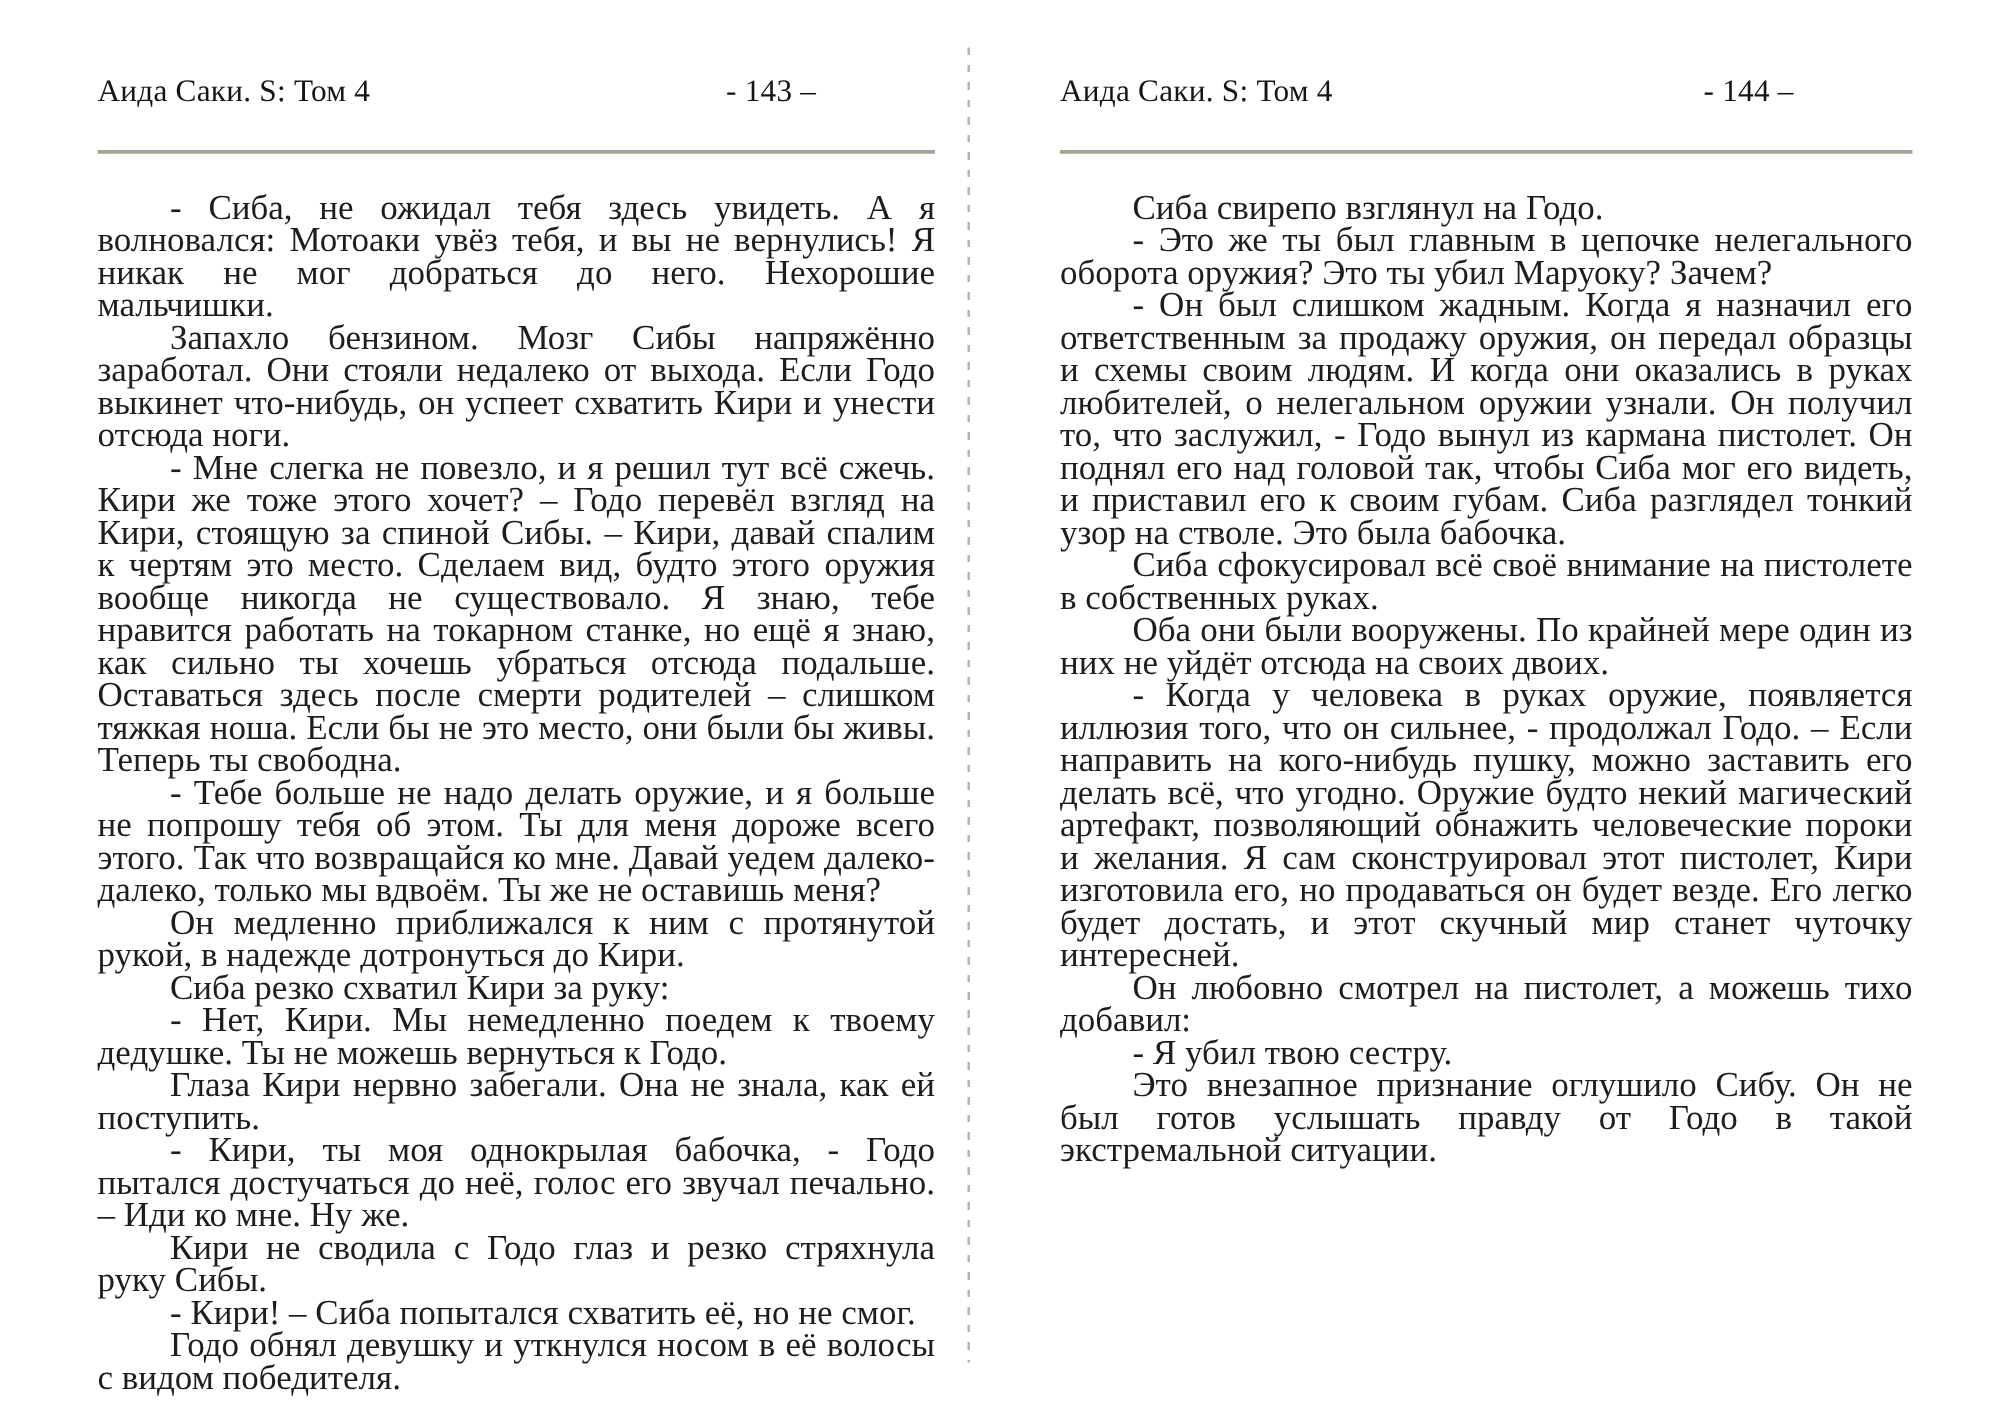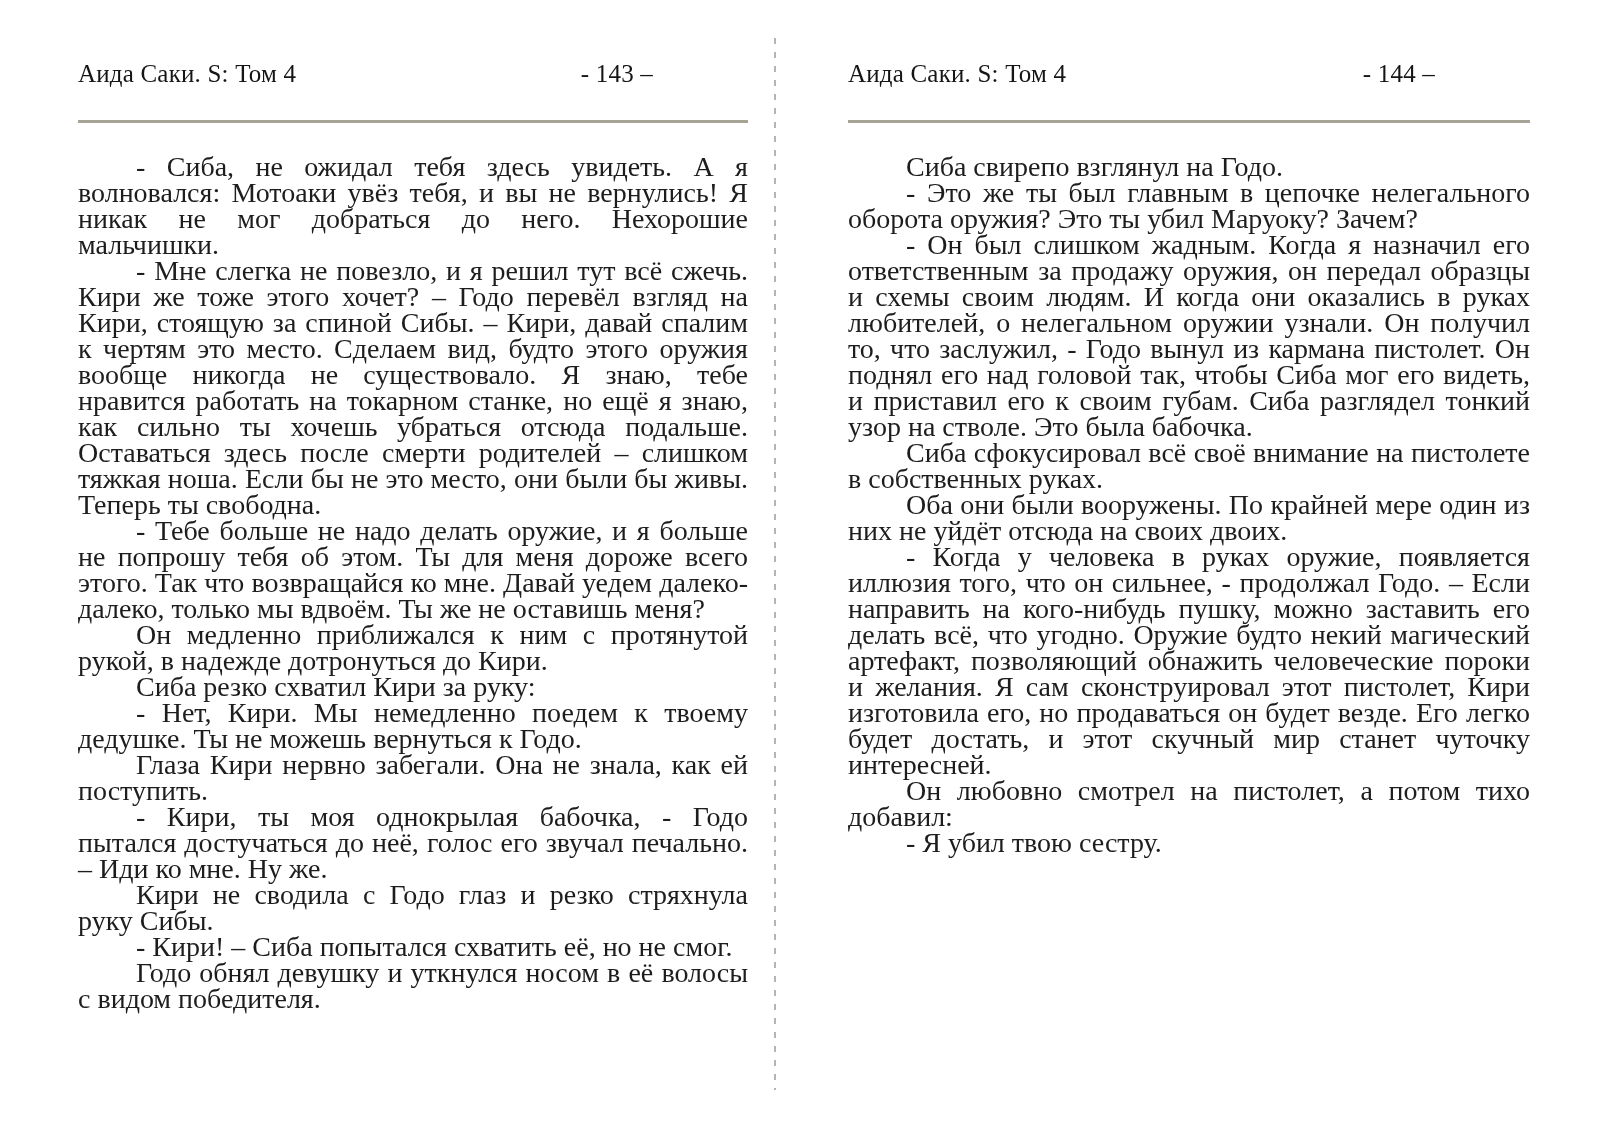--- a/index.html
+++ b/index.html
@@ -59,20 +59,21 @@
 <div class="spread">
 
   <div class="page page-left">
     <div class="page-header">
       <span>Аида Саки. S: Том 4</span>
       <span class="page-number">- 143 –</span>
     </div>
     <div class="header-rule"></div>
     <div class="page-body">
       <p>- Сиба, не ожидал тебя здесь увидеть. А я волновался: Мотоаки увёз тебя, и вы не вернулись! Я никак не мог добраться до него. Нехорошие мальчишки.</p>
+      <p>Запахло бензином. Мозг Сибы напряжённо заработал. Они стояли недалеко от выхода. Если Годо выкинет что-нибудь, он успеет схватить Кири и унести отсюда ноги.</p>
       <p>- Мне слегка не повезло, и я решил тут всё сжечь. Кири же тоже этого хочет? – Годо перевёл взгляд на Кири, стоящую за спиной Сибы. – Кири, давай спалим к чертям это место. Сделаем вид, будто этого оружия вообще никогда не существовало. Я знаю, тебе нравится работать на токарном станке, но ещё я знаю, как сильно ты хочешь убраться отсюда подальше. Оставаться здесь после смерти родителей – слишком тяжкая ноша. Если бы не это место, они были бы живы. Теперь ты свободна.</p>
       <p>- Тебе больше не надо делать оружие, и я больше не попрошу тебя об этом. Ты для меня дороже всего этого. Так что возвращайся ко мне. Давай уедем далеко-далеко, только мы вдвоём. Ты же не оставишь меня?</p>
       <p>Он медленно приближался к ним с протянутой рукой, в надежде дотронуться до Кири.</p>
       <p>Сиба резко схватил Кири за руку:</p>
       <p>- Нет, Кири. Мы немедленно поедем к твоему дедушке. Ты не можешь вернуться к Годо.</p>
       <p>Глаза Кири нервно забегали. Она не знала, как ей поступить.</p>
       <p>- Кири, ты моя однокрылая бабочка, - Годо пытался достучаться до неё, голос его звучал печально. – Иди ко мне. Ну же.</p>
       <p>Кири не сводила с Годо глаз и резко стряхнула руку Сибы.</p>
       <p>- Кири! – Сиба попытался схватить её, но не смог.</p>
       <p>Годо обнял девушку и уткнулся носом в её волосы с видом победителя.</p>
@@ -87,18 +88,19 @@
       <span class="page-number">- 144 –</span>
     </div>
     <div class="header-rule"></div>
     <div class="page-body">
       <p>Сиба свирепо взглянул на Годо.</p>
       <p>- Это же ты был главным в цепочке нелегального оборота оружия? Это ты убил Маруоку? Зачем?</p>
       <p>- Он был слишком жадным. Когда я назначил его ответственным за продажу оружия, он передал образцы и схемы своим людям. И когда они оказались в руках любителей, о нелегальном оружии узнали. Он получил то, что заслужил, - Годо вынул из кармана пистолет. Он поднял его над головой так, чтобы Сиба мог его видеть, и приставил его к своим губам. Сиба разглядел тонкий узор на стволе. Это была бабочка.</p>
       <p>Сиба сфокусировал всё своё внимание на пистолете в собственных руках.</p>
       <p>Оба они были вооружены. По крайней мере один из них не уйдёт отсюда на своих двоих.</p>
       <p>- Когда у человека в руках оружие, появляется иллюзия того, что он сильнее, - продолжал Годо. – Если направить на кого-нибудь пушку, можно заставить его делать всё, что угодно. Оружие будто некий магический артефакт, позволяющий обнажить человеческие пороки и желания. Я сам сконструировал этот пистолет, Кири изготовила его, но продаваться он будет везде. Его легко будет достать, и этот скучный мир станет чуточку интересней.</p>
-      <p>Он любовно смотрел на пистолет, а потом тихо добавил:</p>
+      <p>Он любовно смотрел на пистолет, а можешь тихо добавил:</p>
       <p>- Я убил твою сестру.</p>
+      <p>Это внезапное признание оглушило Сибу. Он не был готов услышать правду от Годо в такой экстремальной ситуации.</p>
     </div>
   </div>
 
 </div>
 
 </body></html>

